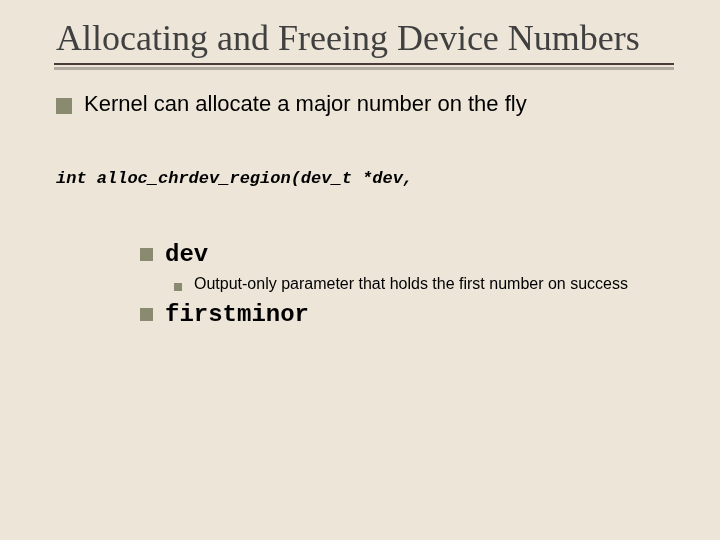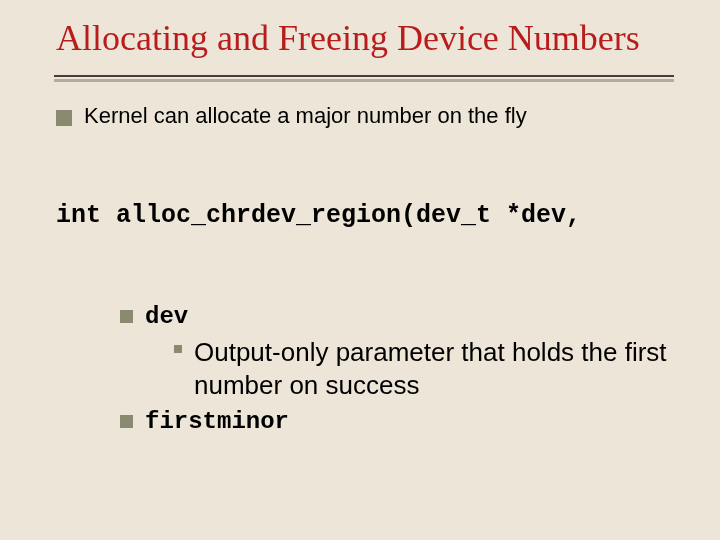--- a/index.html
+++ b/index.html
@@ -15,22 +15,22 @@
   .slide {
     box-sizing: border-box;
     width: 720px;
     height: 540px;
     padding: 18px 36px 20px 56px;
   }
   .title {
     font-family: "Times New Roman", Times, serif;
     font-size: 36px;
     line-height: 1.15;
-    color: #b91c1c;
-    margin: 0 0 16px 0;
+    color: #404040;
+    margin: 0 0 4px 0;
     font-weight: 400;
   }
   .rule-wrap {
     margin-left: -2px;
     margin-right: 10px;
     margin-bottom: 20px;
   }
   .rule {
     display: block;
     height: 0;
@@ -51,50 +51,51 @@
   }
   .lvl1 .bullet {
     width: 16px; height: 16px;
     background: #8a8a70;
     margin: 8px 12px 0 0;
     flex: 0 0 auto;
   }
   .code-block {
     font-family: "Courier New", Courier, monospace;
     font-weight: bold;
-    font-size: 25px;
+    font-size: 17px;
     line-height: 1.25;
     margin: 4px 0 8px 0;
     white-space: pre-wrap;
+    font-style: italic;
   }
   .code-cont {
     padding-left: 44px;
   }
   .lvl2 {
     display: flex;
     align-items: flex-start;
-    margin: 6px 0 2px 64px;
+    margin: 6px 0 2px 84px;
     font-size: 24px;
     line-height: 1.25;
   }
   .lvl2 .bullet {
     width: 13px; height: 13px;
     background: #8a8a70;
     margin: 8px 12px 0 0;
     flex: 0 0 auto;
   }
   .lvl2 .mono {
     font-family: "Courier New", Courier, monospace;
     font-weight: bold;
   }
   .lvl3 {
     display: flex;
     align-items: flex-start;
     margin: 4px 10px 2px 118px;
-    font-size: 26px;
+    font-size: 16px;
     line-height: 1.25;
   }
   .lvl3 .bullet {
     width: 8px; height: 8px;
     background: #8a8a70;
     margin: 9px 12px 0 0;
     flex: 0 0 auto;
   }
 </style>
 </head>

